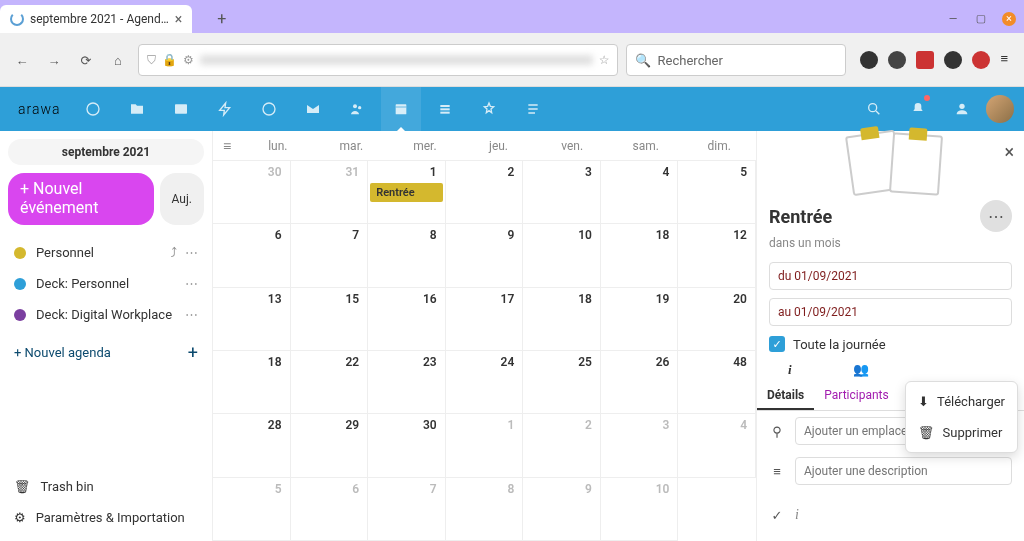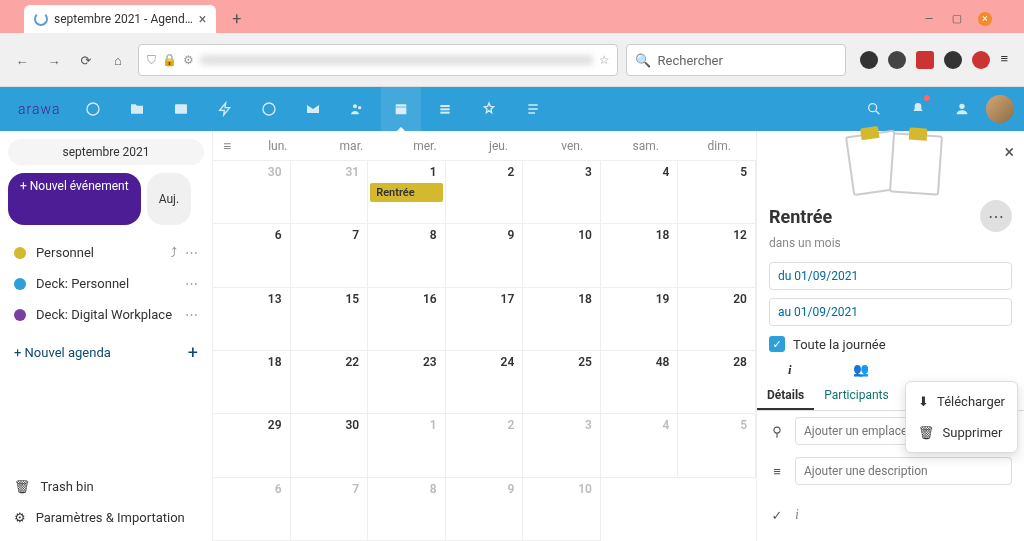--- a/index.html
+++ b/index.html
@@ -1,51 +1,51 @@
 <!DOCTYPE html>
 <html><head>
 <meta charset="utf-8">
 <style>
 * { margin: 0; padding: 0; box-sizing: border-box; font-family: -apple-system, BlinkMacSystemFont, "Segoe UI", Roboto, sans-serif; }
 body { width: 1024px; height: 541px; background: #fff; overflow: hidden; font-size: 13px; color: #333; }
 
 
 .browser-chrome { height: 87px; background: #f0f0f0; border-bottom: 1px solid #ddd; }
-.tab-bar { height: 33px; display: flex; align-items: center; padding: 4px 24px 0; gap: 8px; background: #fca5a5; }
+.tab-bar { height: 33px; display: flex; align-items: center; padding: 4px 0 0; gap: 17px; background: #c4b5fd; }
 .tab { background: #fff; border-radius: 6px 6px 0 0; padding: 6px 10px; display: flex; align-items: center; gap: 6px; font-size: 12px; min-width: 160px; }
 .tab-icon { width: 14px; height: 14px; border: 2px solid #5a9fd4; border-radius: 50%; border-top-color: transparent; }
 .tab-close { font-size: 14px; color: #666; cursor: pointer; margin-left: auto; }
 .new-tab { padding: 4px 8px; font-size: 16px; color: #555; cursor: pointer; }
 .window-controls { margin-left: auto; display: flex; gap: 14px; padding-right: 8px; }
 .wc { width: 14px; height: 14px; display: flex; align-items: center; justify-content: center; font-size: 11px; color: #555; }
 .wc.close-btn { background: #f28c28; border-radius: 50%; color: #fff; }
 
 .nav-bar { height: 54px; display: flex; align-items: center; padding: 0 10px; gap: 8px; }
 .nav-btn { width: 24px; height: 24px; display: flex; align-items: center; justify-content: center; color: #555; cursor: pointer; }
 .url-bar { flex: 1; height: 32px; background: #fff; border: 1px solid #ccc; border-radius: 4px; display: flex; align-items: center; padding: 0 8px; gap: 6px; font-size: 12px; color: #999; }
 .url-blur { filter: blur(3px); flex: 1; background: #e0e0e0; height: 10px; border-radius: 2px; }
 .search-bar { width: 220px; height: 32px; background: #fff; border: 1px solid #ccc; border-radius: 4px; display: flex; align-items: center; padding: 0 8px; gap: 6px; font-size: 13px; color: #666; }
 .ext-icons { display: flex; gap: 10px; padding: 0 6px; }
 .ext-ico { width: 18px; height: 18px; border-radius: 3px; }
 
 
 .app-header { height: 44px; background: #2e9fd8; display: flex; align-items: center; padding: 0 10px; gap: 4px; }
-.logo { color: #4c1d95; font-size: 14px; font-weight: 300; letter-spacing: 1px; padding: 0 8px; }
+.logo { color: #000000; font-size: 14px; font-weight: 300; letter-spacing: 1px; padding: 0 8px; }
 .app-icon { width: 40px; height: 44px; display: flex; align-items: center; justify-content: center; color: rgba(255,255,255,0.8); cursor: pointer; position: relative; }
 .app-icon.active { background: rgba(255,255,255,0.1); }
 .app-icon.active::after { content: ''; position: absolute; bottom: -1px; left: 50%; transform: translateX(-50%); border: 5px solid transparent; border-bottom-color: #fff; }
 .header-right { margin-left: auto; display: flex; align-items: center; gap: 4px; }
 .avatar { width: 28px; height: 28px; border-radius: 50%; background: linear-gradient(135deg, #d4a574, #8b6f47); }
 
 
 .main { display: flex; height: calc(541px - 87px - 44px); }
 .sidebar { width: 212px; padding: 8px; display: flex; flex-direction: column; gap: 4px; }
-.month-nav { background: #f5f5f5; border-radius: 16px; padding: 6px 12px; text-align: center; font-size: 12px; font-weight: 400; margin-bottom: 4px; }
+.month-nav { background: #f5f5f5; border-radius: 16px; padding: 6px 12px; text-align: center; font-size: 12px; font-weight: 700; margin-bottom: 4px; }
 .sidebar-btns { display: flex; gap: 6px; margin-bottom: 8px; }
-.btn-new { background: #4c1d95; color: #fff; border-radius: 16px; padding: 6px 12px; font-size: 12px; cursor: pointer; }
+.btn-new { background: #d946ef; color: #fff; border-radius: 16px; padding: 6px 12px; font-size: 16px; cursor: pointer; }
 .btn-today { background: #f0f0f0; border-radius: 16px; padding: 19px 12px; font-size: 12px; cursor: pointer; }
 .cal-item { display: flex; align-items: center; gap: 10px; padding: 8px 6px; font-size: 13px; }
 .cal-dot { width: 12px; height: 12px; border-radius: 50%; }
 .cal-actions { margin-left: auto; display: flex; gap: 8px; color: #888; }
 .new-cal { color: #0c4a6e; padding: 8px 6px; font-size: 13px; display: flex; align-items: center; }
 .new-cal-plus { margin-left: auto; font-size: 18px; }
 .sidebar-bottom { margin-top: auto; }
 .sidebar-footer-item { display: flex; align-items: center; gap: 10px; padding: 8px 6px; font-size: 13px; }
 
 
@@ -65,25 +65,25 @@
 .clipboard { width: 50px; height: 60px; background: #fff; border: 2px solid #ccc; border-radius: 3px; position: relative; }
 .clipboard::before { content: ''; position: absolute; top: -8px; left: 50%; transform: translateX(-50%); width: 18px; height: 12px; background: #d4b82e; border-radius: 2px 2px 0 0; }
 .clip-wrap { display: flex; gap: -10px; }
 .clip-wrap .clipboard:first-child { transform: rotate(-8deg) translateX(8px); z-index: 0; }
 .clip-wrap .clipboard:last-child { transform: rotate(4deg); z-index: 1; }
 .event-title-row { display: flex; align-items: center; padding: 4px 12px; }
 .event-title { font-size: 18px; font-weight: 700; flex: 1; }
 .more-btn { width: 32px; height: 32px; border-radius: 50%; background: #e0e0e0; display: flex; align-items: center; justify-content: center; font-size: 16px; color: #555; cursor: pointer; }
 .event-sub { padding: 0 12px 8px; font-size: 12px; color: #888; }
 .panel-row { padding: 4px 12px; }
-.date-input { width: 100%; border: 1px solid #ddd; border-radius: 4px; padding: 6px 8px; font-size: 12px; color: #0369a1; }
+.date-input { width: 100%; border: 1px solid #ddd; border-radius: 4px; padding: 6px 8px; font-size: 12px; color: #7f1d1d; }
 .checkbox-row { display: flex; align-items: center; gap: 8px; padding: 6px 12px; font-size: 13px; }
 .checkbox { width: 16px; height: 16px; background: #2e9fd8; border-radius: 3px; display: flex; align-items: center; justify-content: center; color: #fff; font-size: 11px; }
 .tabs { display: flex; border-bottom: 1px solid #ddd; margin-top: 4px; }
-.tab-item { flex: none; padding: 6px 10px; font-size: 12px; color: #0f766e; text-align: center; cursor: pointer; display: flex; flex-direction: column; align-items: center; gap: 2px; }
+.tab-item { flex: none; padding: 6px 10px; font-size: 12px; color: #a21caf; text-align: center; cursor: pointer; display: flex; flex-direction: column; align-items: center; gap: 2px; }
 .tab-item.active { color: #333; font-weight: 700; border-bottom: 2px solid #333; }
 .detail-row { display: flex; align-items: center; gap: 10px; padding: 6px 12px; }
 .detail-icon { width: 16px; color: #555; text-align: center; }
 .detail-input { flex: 1; border: 1px solid #ddd; border-radius: 4px; padding: 6px 8px; font-size: 12px; color: #888; }
 .info-i { font-family: serif; font-style: italic; color: #888; font-size: 14px; }
 
 
 .dropdown { position: absolute; top: 250px; right: 6px; background: #fff; border: 1px solid #ddd; border-radius: 6px; box-shadow: 0 4px 12px rgba(0,0,0,0.15); padding: 4px 0; z-index: 10; min-width: 110px; }
 .dropdown-item { display: flex; align-items: center; gap: 8px; padding: 8px 12px; font-size: 13px; cursor: pointer; }
 
@@ -299,20 +299,21 @@
         <div class="cell">16</div>
         <div class="cell">17</div>
         <div class="cell">18</div>
         <div class="cell">19</div>
         <div class="cell">20</div>
         <div class="cell">18</div>
         <div class="cell">22</div>
         <div class="cell">23</div>
         <div class="cell">24</div>
         <div class="cell">25</div>
+        <div class="cell">26</div>
         <div class="cell">48</div>
         <div class="cell">28</div>
         <div class="cell">29</div>
         <div class="cell">30</div>
         <div class="cell other">1</div>
         <div class="cell other">2</div>
         <div class="cell other">3</div>
         <div class="cell other">4</div>
         <div class="cell other">5</div>
         <div class="cell other">6</div>

